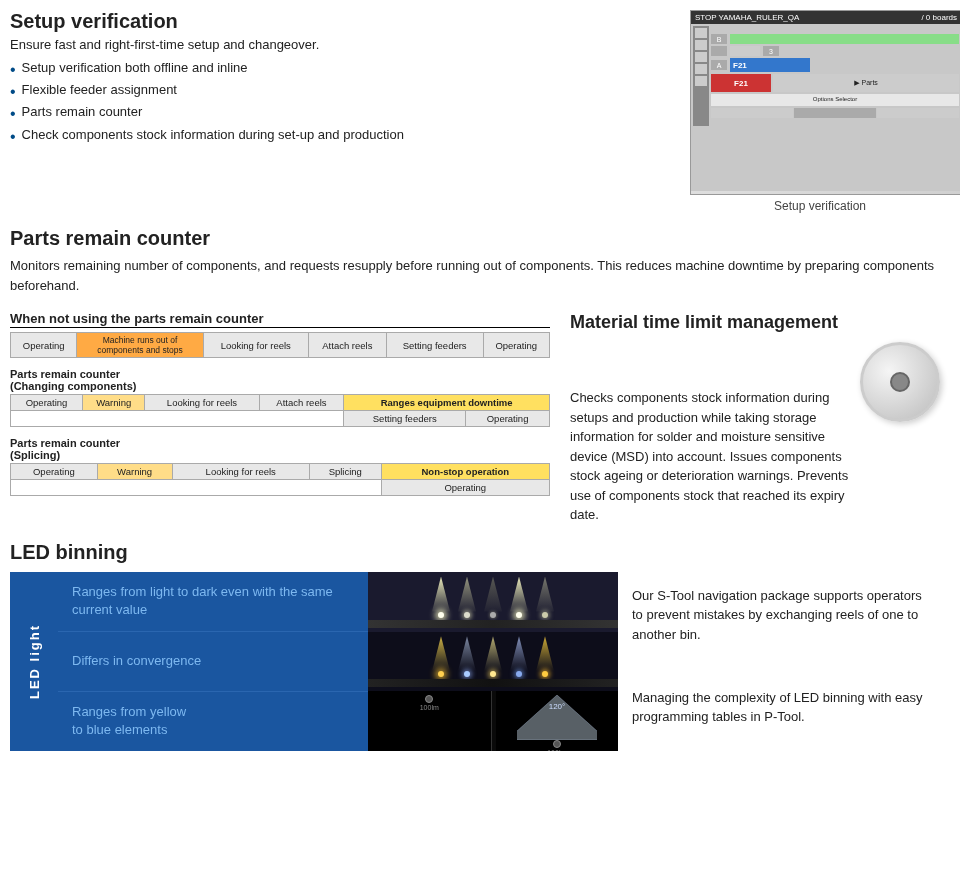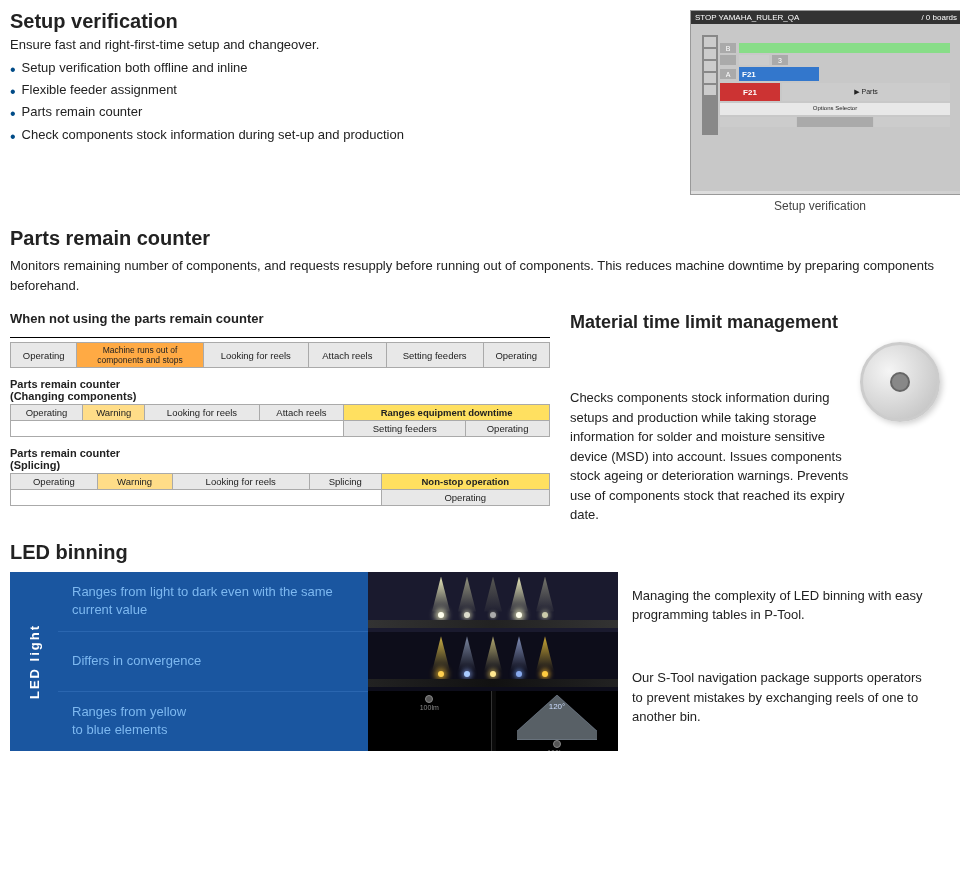--- a/index.html
+++ b/index.html
@@ -80,21 +80,21 @@
       color: #fff;
       font-size: 8px;
       padding: 2px 4px;
       display: flex;
       justify-content: space-between;
     }
 
     .ss-content {
       background: #c8c8c8;
       height: calc(100% - 16px);
-      padding: 11px;
+      padding: 2px;
       display: flex;
       flex-direction: column;
       gap: 2px;
     }
 
     .ss-row {
       display: flex;
       gap: 2px;
       align-items: center;
     }
@@ -136,21 +136,21 @@
       width: 380px;
       flex-shrink: 0;
     }
 
     
     .diagram-title {
       font-size: 13px;
       font-weight: bold;
       margin-bottom: 4px;
       border-bottom: 1px solid #000;
-      padding-bottom: 11px;
+      padding-bottom: 1px;
     }
 
     .process-label {
       font-size: 11px;
       font-weight: bold;
       margin-top: 4px;
       margin-bottom: 2px;
     }
 
     
@@ -595,20 +595,20 @@
             </div>
             <div style="display:flex; flex-direction:column; align-items:center; gap:1px;">
               <div style="width:8px;height:8px;border-radius:50%;background:#555;border:1px solid #888;"></div>
               <span style="color:#888; font-size:7px;">100lm</span>
             </div>
           </div>
         </div>
       </div>
 
       <div class="led-right-text">
+        <p class="led-right-para">Our S-Tool navigation package supports operators to prevent mistakes by exchanging reels of one to another bin.</p>
         <p class="led-right-para">Managing the complexity of LED binning with easy programming tables in P-Tool.</p>
-        <p class="led-right-para">Our S-Tool navigation package supports operators to prevent mistakes by exchanging reels of one to another bin.</p>
       </div>
 
     </div>
   </div>
 
 </div>
 
 </body></html>

